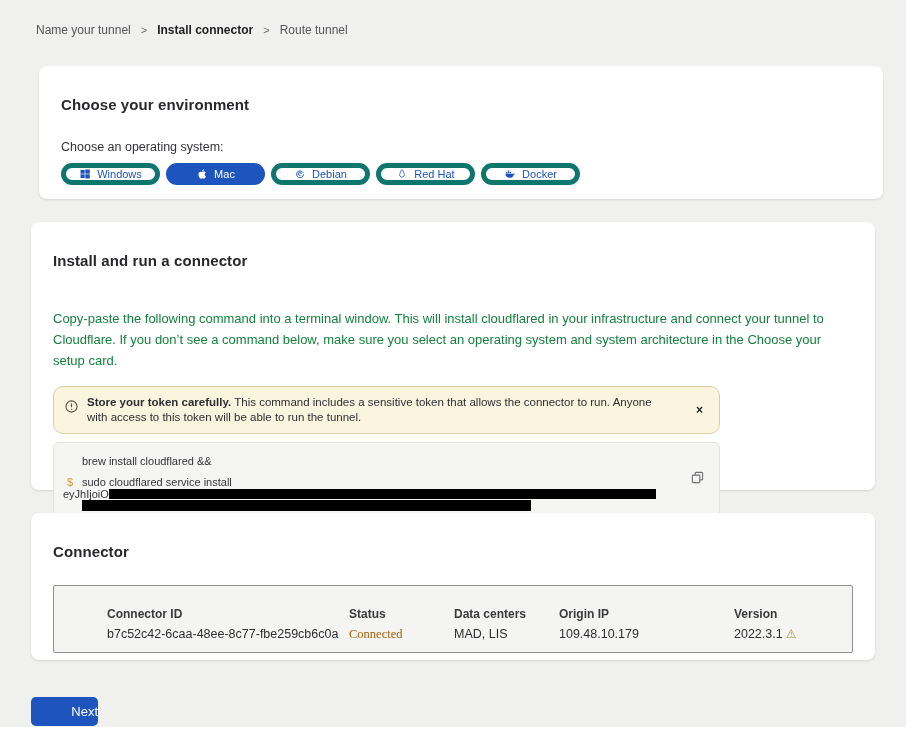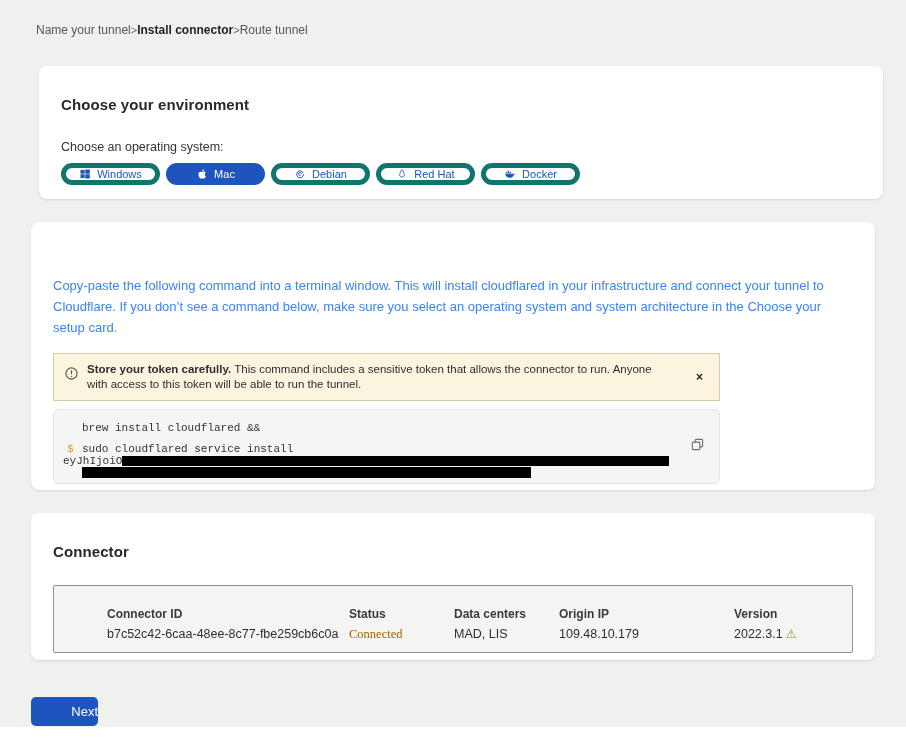--- a/index.html
+++ b/index.html
@@ -2,50 +2,50 @@
 <html><head>
 <meta charset="utf-8">
 <style>
   * { margin:0; padding:0; box-sizing:border-box; }
   html,body { width:906px; height:740px; }
   body { font-family:"Liberation Sans", sans-serif; background:#f0f0ee; position:relative; overflow:hidden; }
 
   .page { position:relative; width:906px; height:740px; }
 
   
-  .breadcrumb { position:absolute; left:36px; top:23px; font-size:12px; color:#55555b; display:flex; align-items:center; }
+  .breadcrumb { position:absolute; left:36px; top:23px; font-size:12px; color:#55555b; display:flex; gap:10px; align-items:center; }
   .breadcrumb .crumb { cursor:default; }
   .breadcrumb .crumb.active { font-weight:bold; color:#1f1f23; }
   .breadcrumb .sep { color:#6b6b70; font-size:11px; }
 
   
   .card { position:absolute; left:31px; width:844px; background:#ffffff; border-radius:8px;
           box-shadow:0 1px 3px rgba(0,0,0,.07), 0 1px 2px rgba(0,0,0,.05); padding:22px; }
   .card h2 { font-size:15px; font-weight:bold; color:#28282d; margin-top:8px; letter-spacing:.1px; }
 
   .card-env { top:66px; height:133px;margin-left:8px; }
   .os-label { margin-top:27px; font-size:12.5px; color:#333338; }
   .os-row { margin-top:9px; display:flex; gap:6px; }
   .os-btn { width:99px; height:22px; border:5px solid #0f766e; border-radius:11px; background:#fff;
             color:#1d54bd; font-size:11px; display:flex; align-items:center; justify-content:center; gap:6px; cursor:pointer; }
   .os-btn svg { width:12px; height:12px; flex:0 0 auto; }
   .os-btn.selected { background:#1d54bd; border-color:#1d54bd; color:#ffffff; }
 
   .card-install { top:222px; height:268px; }
-  .install-desc { margin-top:31px; font-size:13px; color:#3b82f6; line-height:21px; width:794px; }
+  .install-desc { margin-top:39px; font-size:13px; color:#15803d; line-height:21px; width:794px; }
 
   .warn-banner { margin-top:15px; width:667px; min-height:47px; background:#fbf4df; border:1px solid #d9cda6;
-                 border-radius:0; padding:8px 12px 8px 11px; display:flex; align-items:flex-start; gap:9px; }
+                 border-radius:10px; padding:8px 12px 8px 11px; display:flex; align-items:flex-start; gap:9px; }
   .warn-icon { margin-top:5px; width:13px; height:13px; flex:0 0 auto; }
   .warn-text { font-size:11.5px; color:#2e2e33; line-height:15px; width:575px; }
   .warn-text b { font-weight:bold; }
   .warn-close { margin-left:auto; align-self:center; font-size:12px; font-weight:bold; color:#222226; cursor:pointer; line-height:1; padding:2px 4px; }
 
   .code-block { position:relative; margin-top:8px; width:667px; height:75px; background:#f5f5f3; border:1px solid #e2e2df;
-                border-radius:6px; padding:13px 14px 0 9px; font-family:Liberation Mono, monospace; font-size:11px; color:#33333a; }
+                border-radius:6px; padding:13px 14px 0 9px; font-family:Liberation Sans, sans-serif; font-size:11px; color:#33333a; }
   .code-line { display:flex; line-height:11px; }
   .code-line .prompt { width:19px; flex:0 0 auto; color:#d29b38; text-align:left; padding-left:4px; }
   .code-line.first { margin-bottom:10px; }
   .token-line { display:flex; line-height:11px; margin-top:1px; }
   .redact-bar-1 { display:inline-block; background:#000; height:10px; width:547px; margin-left:0; }
   .redact-bar-2 { display:block; background:#000; height:11px; width:449px; margin-left:19px; margin-top:0px; }
   .copy-btn { position:absolute; right:15px; top:28px; width:13px; height:13px; cursor:pointer; color:#6e6e74; }
 
   .card-connectors { top:513px; height:147px; }
   .conn-table { margin-top:25px; width:800px; height:68px; background:#f4f4f2; border:1px solid #909090; border-radius:2px;
@@ -118,20 +118,21 @@
             <rect x="5" y="3.3" width="2" height="1.7"></rect>
           <path d="M1.6 7.8h11.2c.9-.3 1.6-.2 2 .2-.3.6-.9 1-1.8 1-.3 1.4-1 2.5-2.2 3.2-1 .6-2.3.9-3.7.9-2.7 0-4.7-1.3-5.5-5.3z"></path>
         </svg>
         <span>Docker</span>
       </button>
 
     </div>
   </section>
 
   <section class="card card-install">
+    <h2>Install and run a connector</h2>
     <p class="install-desc">Copy-paste the following command into a terminal window. This will install cloudflared in your infrastructure and connect your tunnel to Cloudflare. If you don’t see a command below, make sure you select an operating system and system architecture in the Choose your setup card.</p>
 
     <div class="warn-banner">
       <svg class="warn-icon" viewBox="0 0 14 14" fill="none" stroke="#57513f" stroke-width="1.2">
         <circle cx="7" cy="7" r="6"></circle>
         <line x1="7" y1="3.6" x2="7" y2="7.8"></line>
         <circle cx="7" cy="10" r="0.7" fill="#57513f" stroke="none"></circle>
       </svg>
       <div class="warn-text">
         <b>Store your token carefully.</b><span> This command includes a sensitive token that allows the connector to run. Anyone with access to this token will be able to run the tunnel.</span>

